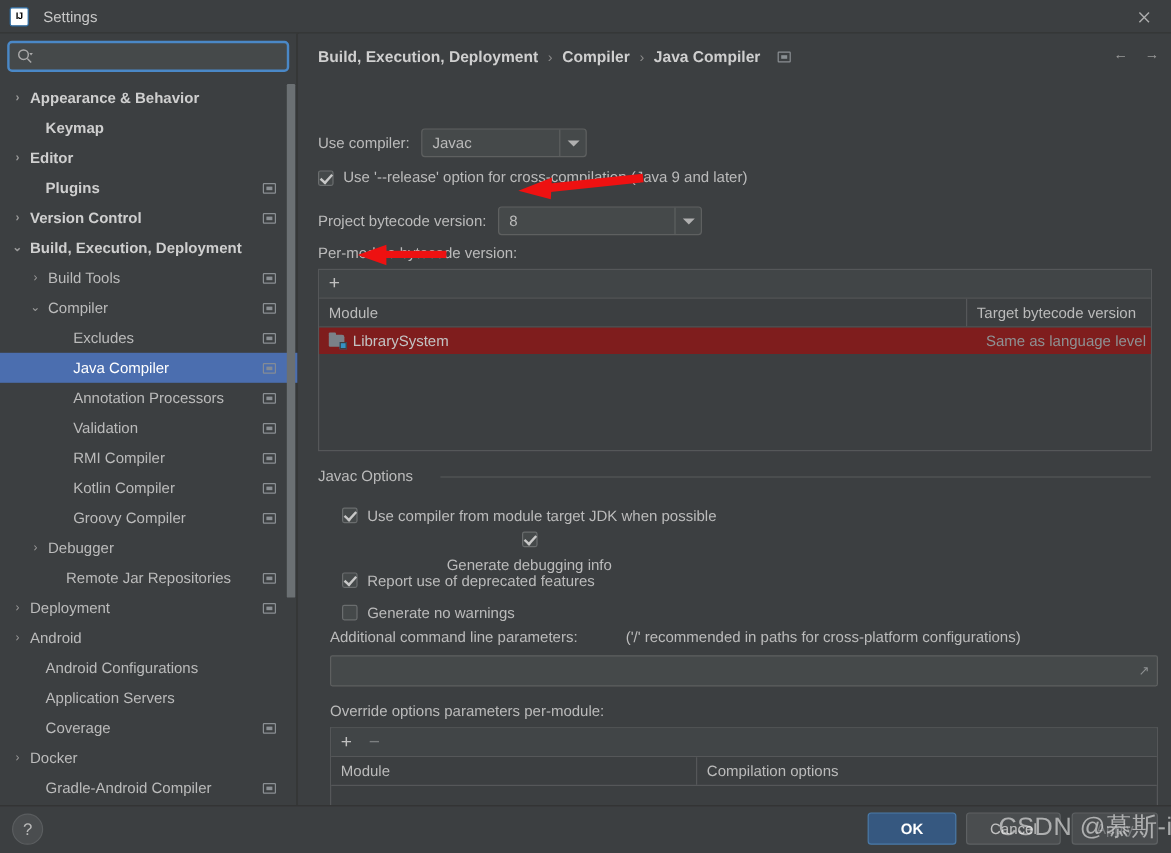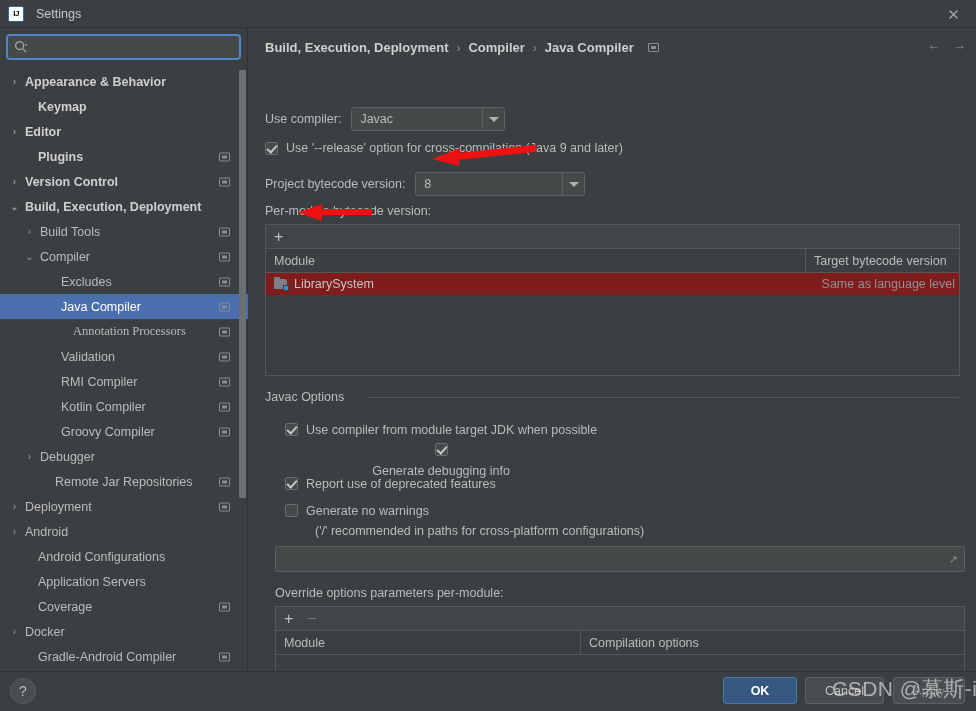--- a/index.html
+++ b/index.html
@@ -307,21 +307,21 @@
           </div>
           <div class="tree-row selected">
             <span style="flex: 0 0 44px;"></span>
             <span class="arrow none">›</span>
             <span class="tree-label" style="margin-left: 4px;">Java Compiler</span>
             <span class="gear-ico"></span>
           </div>
           <div class="tree-row">
             <span style="flex: 0 0 44px;"></span>
             <span class="arrow none">›</span>
-            <span class="tree-label" style="margin-left: 16px; font-family: Liberation Serif, serif;">Annotation Processors</span>
+            <span class="tree-label" style="margin-left: 4px;">Annotation Processors</span>
             <span class="gear-ico"></span>
           </div>
           <div class="tree-row">
             <span style="flex: 0 0 44px;"></span>
             <span class="arrow none">›</span>
             <span class="tree-label" style="margin-left: 4px;">Validation</span>
             <span class="gear-ico"></span>
           </div>
           <div class="tree-row">
             <span style="flex: 0 0 44px;"></span>
@@ -408,21 +408,21 @@
       <span class="bc-badge"></span>
     </div>
 
     <div class="nav-arrows">
       <span>←</span>
       <span>→</span>
     </div>
 
     <div class="row-usecompiler">
       <span class="lbl">Use compiler:</span>
-      <div class="combo" style="width:154px; margin-left:10px;">
+      <div class="combo" style="width:138px; margin-left:10px;">
         <span class="cval">Javac</span>
         <span class="caret">
             <i class="tri-down"></i>
           </span>
       </div>
     </div>
 
     <div class="chk-row" style="position:absolute; left:16px; top:113px;">
       <span class="cbox on"></span>
       <span class="lbl">Use '--release' option for cross-compilation (Java 9 and later)</span>
@@ -478,20 +478,21 @@
           <span class="cbox on"></span>
           <span class="lbl">Report use of deprecated features</span>
         </div>
         <div class="chk-row" style="height: 27px;">
           <span class="cbox"></span>
           <span class="lbl">Generate no warnings</span>
         </div>
       </div>
 
     <div style="position:absolute; left:26px; top:496px; width:690px; display:flex; align-items:center;">
+      <span class="lbl">Additional command line parameters:</span>
       <span class="lbl" style="margin-left:40px;">('/' recommended in paths for cross-platform configurations)</span>
     </div>
 
     <div class="txtinput" style="position:absolute; left:26px; top:518px; width:690px;">
       <span class="expand-ico">↗</span>
     </div>
 
     <div class="lbl" style="position:absolute; left:26px; top:558px;">Override options parameters per-module:</div>
 
     <div class="panel-box" style="position:absolute; left:26px; top:578px; width:690px; height:95px; border-bottom:none;">

